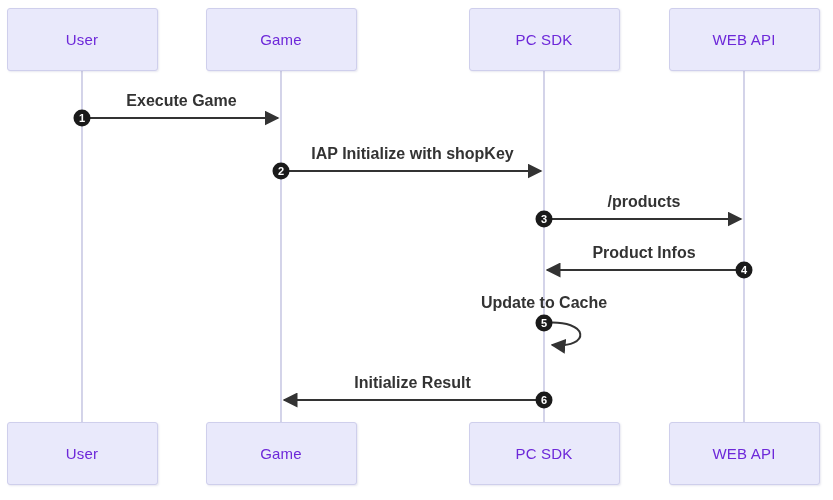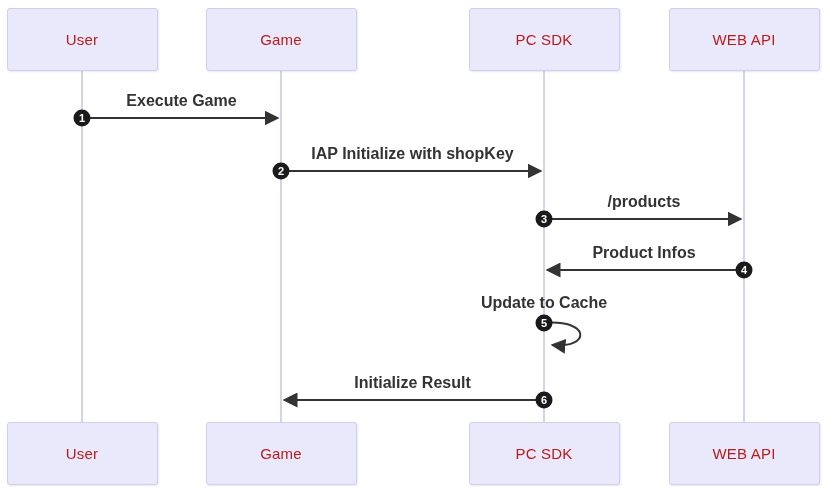--- a/index.html
+++ b/index.html
@@ -16,21 +16,21 @@
     width:151px;height:63px;
     background:#e9e9fb;
     border:1px solid #cfcfec;
     border-radius:3px;
     box-sizing:border-box;
     display:flex;align-items:center;justify-content:center;
     box-shadow:1px 1px 2px rgba(130,130,170,0.18);
   }
   .actor-box span{
     font-size:15px;
-    color:#b91c1c;
+    color:#6d28d9;
     letter-spacing:0.2px;
   }
   .msg-label{
     font-size:16px;
     font-weight:600;
     fill:#333333;
   }
   .seq-num{
     font-size:11px;
     font-weight:700;

